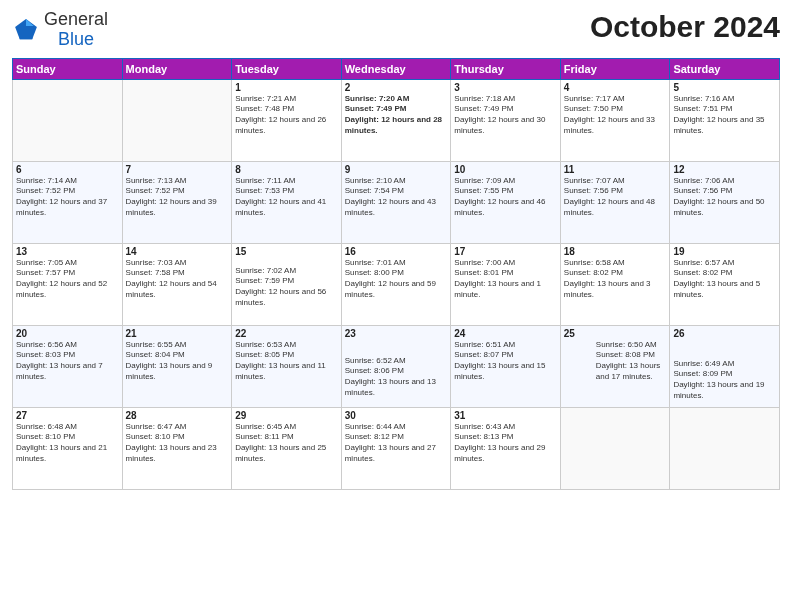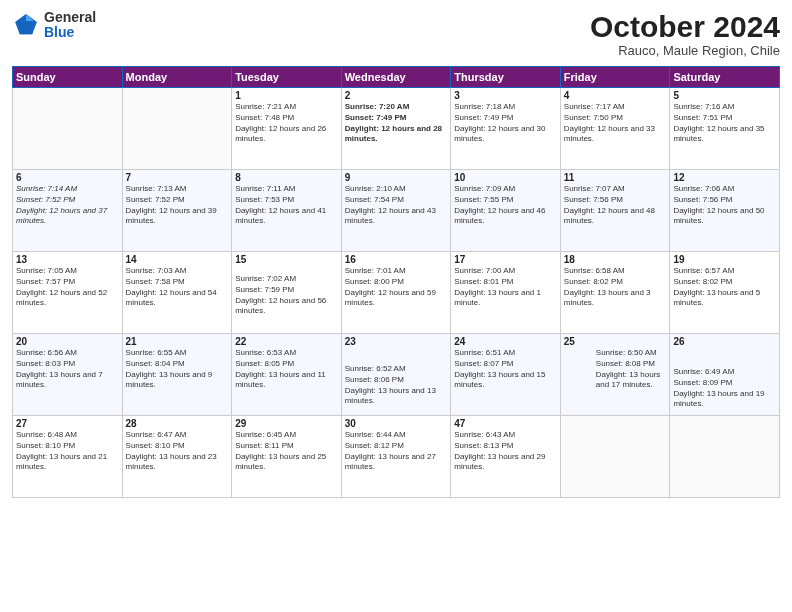--- a/index.html
+++ b/index.html
@@ -23,23 +23,24 @@
       margin-bottom: 8px;
     }
     .logo {
       display: flex;
       align-items: center;
       gap: 4px;
     }
     .logo-text {
       display: flex;
       flex-direction: column;
-      font-size: 14px;
-      font-weight: bold;
+      font-size: 18px;
+      font-weight: normal;
       line-height: 1.1;
+      align-items: center;
     }
     .logo-general { color: #333; }
     .logo-blue { color: #1565C0; }
     .logo-icon {
       width: 28px;
       height: 28px;
     }
     .title-block {
       text-align: right;
     }
@@ -52,21 +53,21 @@
     .subtitle {
       font-size: 13px;
       color: #444;
     }
     .calendar {
       width: 100%;
       border-collapse: collapse;
       table-layout: fixed;
     }
     .calendar th {
-      background: #701a75;
+      background: #a21caf;
       color: #fff;
       font-size: 11px;
       font-weight: bold;
       padding: 4px 3px;
       text-align: left;
       border: 1px solid #1565C0;
     }
     .calendar td {
       vertical-align: top;
       border: 1px solid #ccc;
@@ -110,21 +111,20 @@
         <polygon points="18,4 28,13 18,13" fill="#42A5F5"></polygon>
         <polygon points="18,13 28,13 26,30 10,30 8,13" fill="#1565C0"></polygon>
       </svg>
       <div class="logo-text">
         <span class="logo-general">General</span>
         <span class="logo-blue">Blue</span>
       </div>
     </div>
     <div class="title-block">
       <div class="month-title">October 2024</div>
-      <div class="subtitle">Rauco, Maule Region, Chile</div>
     </div>
   </div>
 
   <table class="calendar">
     <thead>
       <tr>
       <th>Sunday</th>
           <th>Monday</th>
           <th>Tuesday</th>
           <th>Wednesday</th>
@@ -164,21 +164,21 @@
           <td>
             <span class="day-num">5</span>
             <div class="day-info" style="white-space: pre-line;">Sunrise: 7:16 AM
 Sunset: 7:51 PM
 Daylight: 12 hours and 35 minutes.</div>
           </td>
         </tr>
         <tr>
           <td>
             <span class="day-num">6</span>
-            <div class="day-info" style="white-space: pre-line; font-style: italic;">Sunrise: 7:14 AM
+            <div class="day-info" style="white-space: pre-line;">Sunrise: 7:14 AM
 Sunset: 7:52 PM
 Daylight: 12 hours and 37 minutes.</div>
           </td>
           <td>
             <span class="day-num">7</span>
             <div class="day-info" style="white-space: pre-line;">Sunrise: 7:13 AM
 Sunset: 7:52 PM
 Daylight: 12 hours and 39 minutes.</div>
           </td>
           <td>
@@ -319,21 +319,21 @@
 Sunset: 8:11 PM
 Daylight: 13 hours and 25 minutes.</div>
           </td>
           <td>
             <span class="day-num">30</span>
             <div class="day-info" style="white-space: pre-line;">Sunrise: 6:44 AM
 Sunset: 8:12 PM
 Daylight: 13 hours and 27 minutes.</div>
           </td>
           <td>
-            <span class="day-num">47</span>
+            <span class="day-num">31</span>
             <div class="day-info" style="white-space: pre-line;">Sunrise: 6:43 AM
 Sunset: 8:13 PM
 Daylight: 13 hours and 29 minutes.</div>
           </td>
           <td class="empty"></td>
           <td class="empty"></td>
         </tr>
       </tbody>
   </table>
 </div>

